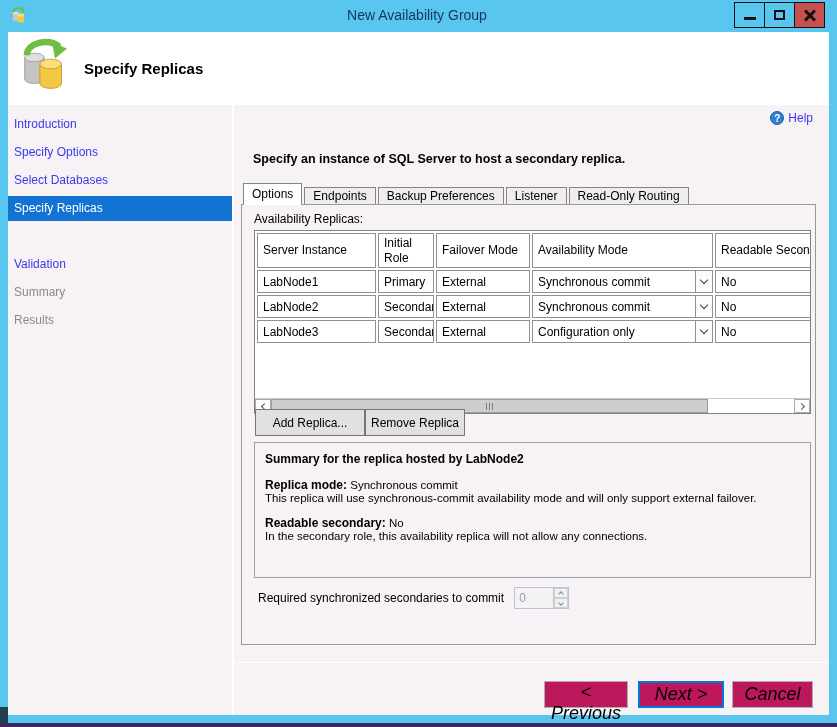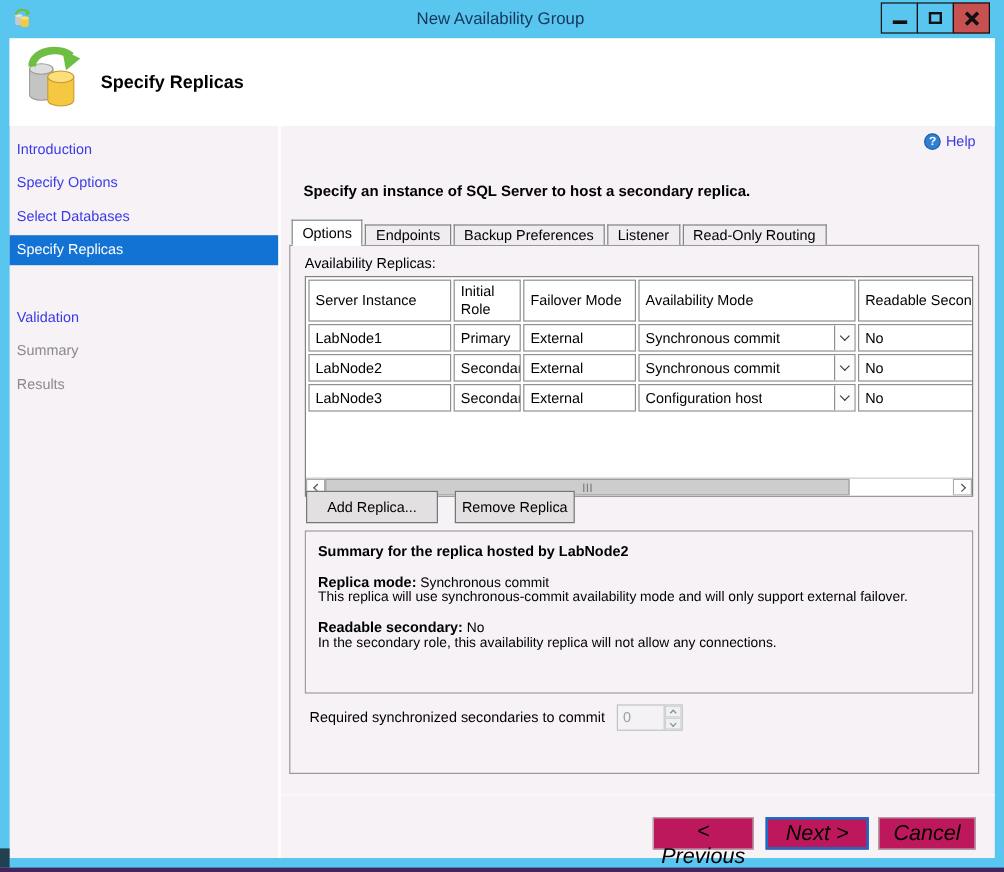--- a/index.html
+++ b/index.html
@@ -71,21 +71,21 @@
   .hscroll { position:absolute; left:0; right:0; bottom:0; height:15px; display:flex; background:#f0f0f0; border-top:1px solid #c9c9c9; }
   .sarrow { width:16px; background:#fdfdfd; border:1px solid #ababab; display:flex; align-items:center; justify-content:center; }
   .chev-left { width:5px; height:5px; border-left:1.5px solid #555; border-bottom:1.5px solid #555; transform:rotate(45deg); margin-left:2px; }
   .chev-right { width:5px; height:5px; border-right:1.5px solid #555; border-top:1.5px solid #555; transform:rotate(45deg); margin-right:2px; }
   .strack { flex:1; position:relative; background:#ffffff; }
   .sthumb { position:absolute; left:0; top:0; bottom:0; width:437px; background:#cdcdcd; border:1px solid #9d9d9d; display:flex; align-items:center; justify-content:center; }
   .gripbar { width:1px; height:7px; background:#7d7d7d; margin:0 1px; }
 
   
   .btnrow { position:absolute; left:13px; top:204px; display:flex; }
-  .rbtn { height:27px; font-family:"Liberation Sans", sans-serif; font-size:12px; color:#000; background:#e2e0e1; border:1px solid #767676; margin-right:14px; }
+  .rbtn { height:27px; font-family:"Liberation Sans", sans-serif; font-size:12px; color:#000; background:#e2e0e1; border:1px solid #767676; margin-right:0; }
   .rbtn.add { width:110px; } .rbtn.remove { width:100px; margin-left:0; }
 
   
   .summary { position:absolute; left:12px; top:237px; width:557px; height:136px; border:1px solid #a09da0; padding:9px 10px; font-size:11.5px; color:#000; }
   .summary .s-title { font-size:12px; font-weight:bold; margin-bottom:12px; }
   .summary .s-line { margin-top:0; }
   .summary .s-gap { margin-top:12px; }
   .summary b { font-size:12px; }
 
   
@@ -209,21 +209,21 @@
                 <span class="chev-down"></span>
               </span>
           </div>
           <div class="gcell c5">No</div>
         </div>
         <div class="grow gdata">
           <div class="gcell c1">LabNode3</div>
           <div class="gcell c2">Secondary</div>
           <div class="gcell c3">External</div>
           <div class="gcell c4 combo">
-            <span class="combo-text">Configuration host</span>
+            <span class="combo-text">Configuration only</span>
             <span class="combo-btn">
                 <span class="chev-down"></span>
               </span>
           </div>
           <div class="gcell c5">No</div>
         </div>
       </div>
       <div class="hscroll">
         <div class="sarrow">
             <span class="chev-left"></span>

